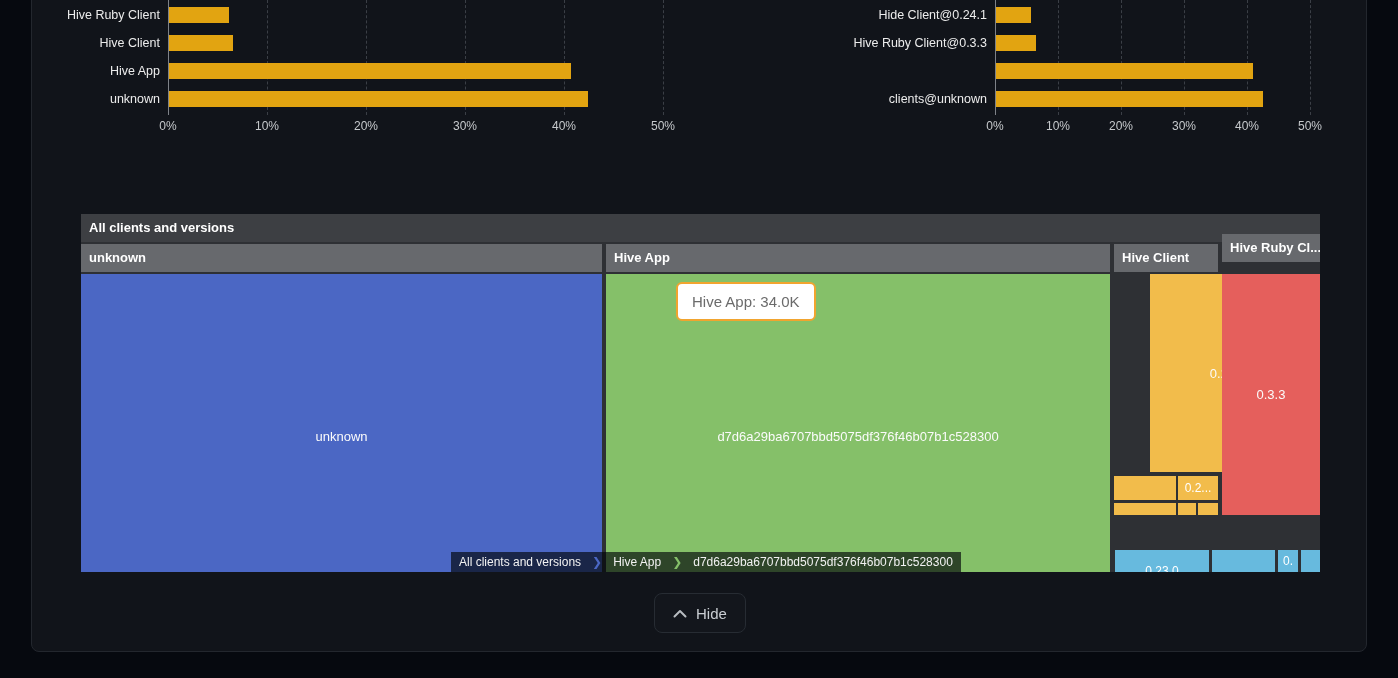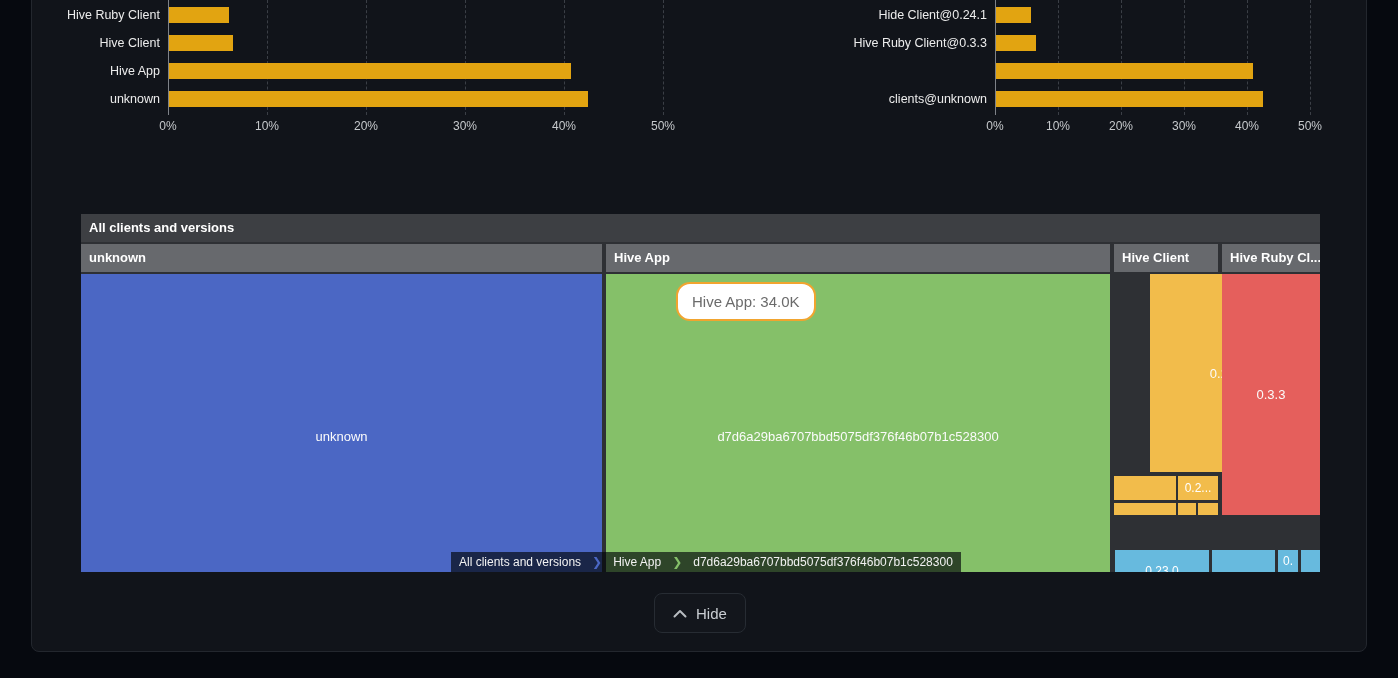--- a/index.html
+++ b/index.html
@@ -64,21 +64,21 @@
     align-items:stretch; font-size:12px; color:#f2f2f2; white-space:nowrap;
   }
   .crumb-seg { background:rgba(2,4,8,0.66); line-height:20px; padding:0 8px; cursor:pointer; }
   .crumb-sep { background:rgba(2,4,8,0.66); line-height:20px; padding:0 3px; font-size:12px; }
   .sep-blue { color:#4b67c4; }
   .sep-green { color:#85c069; }
 
   
   .tooltip {
     position:absolute; left:676px; top:282px; background:#ffffff;
-    border:2px solid #f1a42f; border-radius:14px; padding:9px 14px;
+    border:2px solid #f1a42f; border-radius:6px; padding:9px 14px;
     font-size:15px; color:#6b6b6b; white-space:nowrap; z-index:30;
   }
 
   
   .hide-btn {
     position:absolute; left:654px; top:593px; height:40px; padding:0 18px;
     display:flex; align-items:center; gap:9px; background:#13161c;
     border:1px solid #272c33; border-radius:8px; cursor:pointer;
     font-size:15px; color:#c9cdd2;
   }
@@ -152,21 +152,21 @@
       <span>0.24.1</span>
     </div>
     <div class="tm-abs tm-cell cell-orange" style="left:1033px; top:262px; width:62px; height:24px;"></div>
     <div class="tm-abs tm-cell cell-orange small" style="left:1097px; top:262px; width:40px; height:24px;">
       <span>0.2...</span>
     </div>
     <div class="tm-abs tm-cell cell-orange" style="left:1033px; top:289px; width:62px; height:12px;"></div>
     <div class="tm-abs tm-cell cell-orange" style="left:1097px; top:289px; width:18px; height:12px;"></div>
     <div class="tm-abs tm-cell cell-orange" style="left:1117px; top:289px; width:20px; height:12px;"></div>
 
-    <div class="tm-abs tm-header" style="left:1141px; top:30px; width:108px;">Hive Ruby Cl...</div>
+    <div class="tm-abs tm-header" style="left:1141px; top:20px; width:108px;">Hive Ruby Cl...</div>
     <div class="tm-abs tm-cell cell-red" style="left:1141px; top:60px; width:98px; height:241px;">
       <span>0.3.3</span>
     </div>
 
     <div class="tm-abs tm-cell cell-sky small top-label" style="left:1034px; top:336px; width:94px; height:40px;">
       <span style="margin-top:14px;">0.23.0</span>
     </div>
     <div class="tm-abs tm-cell cell-sky small top-label" style="left:1131px; top:336px; width:63px; height:40px;">
       <span style="margin-top:22px;text-align:right;">0.20.0</span>
     </div>

